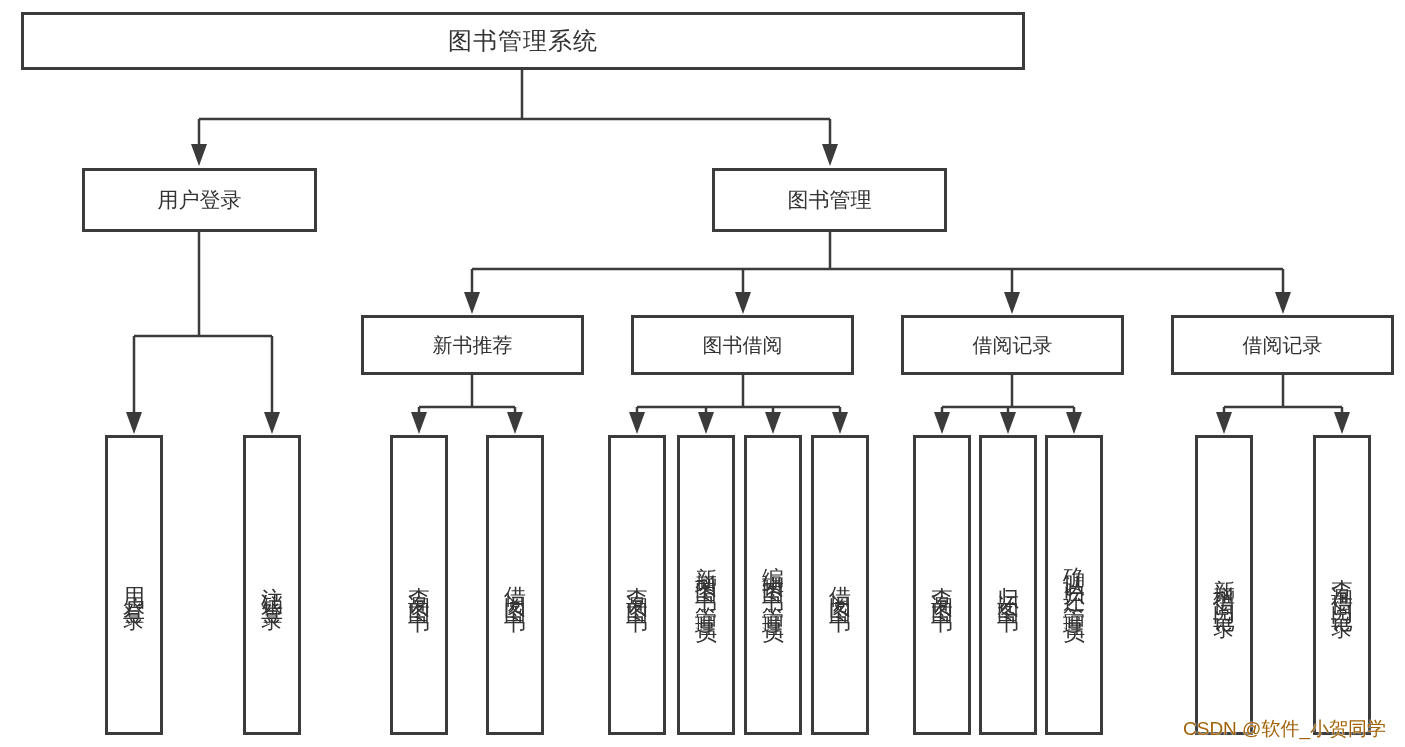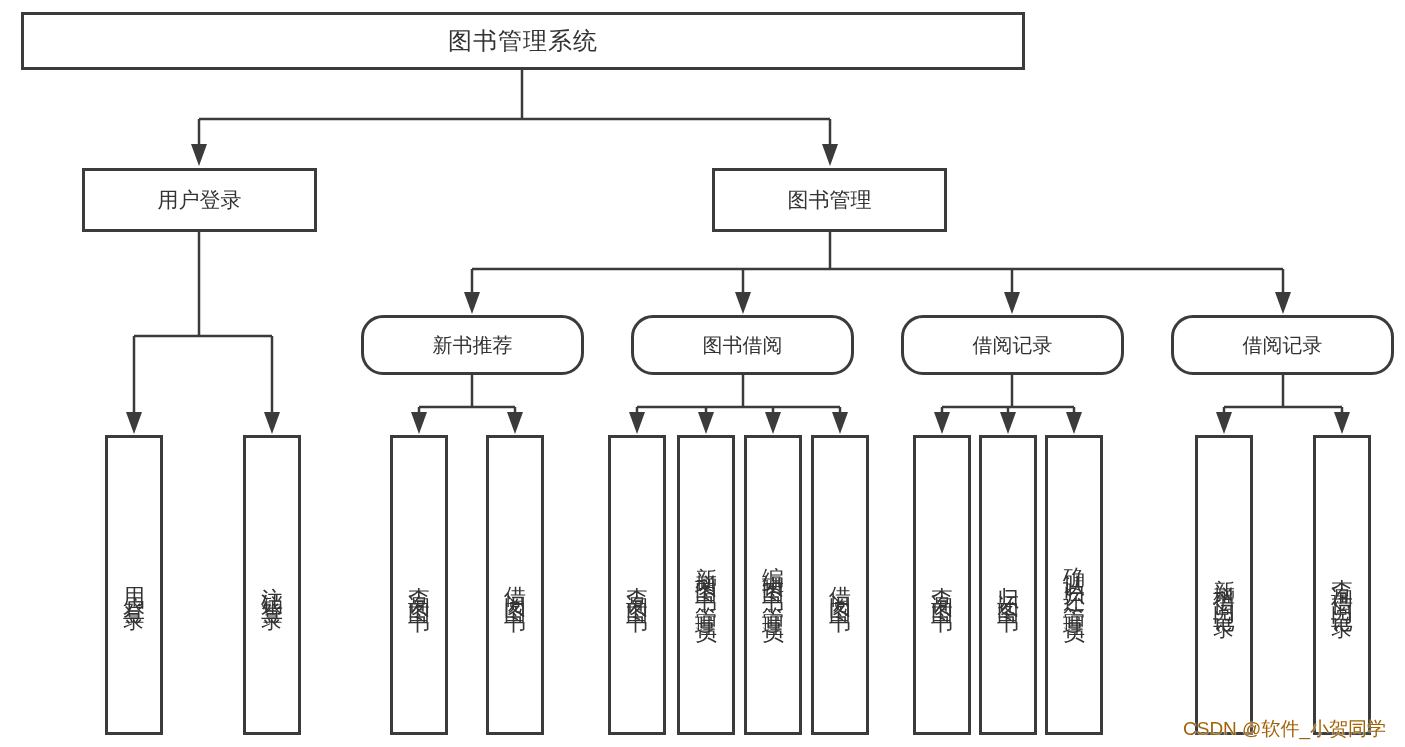--- a/index.html
+++ b/index.html
@@ -34,21 +34,20 @@
     font-size: 24px;
     letter-spacing: 1px;
   }
   .node-l2 {
     top: 168px; width: 235px; height: 64px;
     font-size: 21px;
   }
   .node-l3 {
     top: 315px; width: 223px; height: 60px;
     font-size: 20px;
-    border-radius: 22px;
   }
   .leaf {
     top: 435px; width: 58px; height: 300px;
     font-size: 22px;
   }
   .leaf span {
     writing-mode: vertical-rl;
     text-orientation: mixed;
     letter-spacing: 8px;
     line-height: 1;

